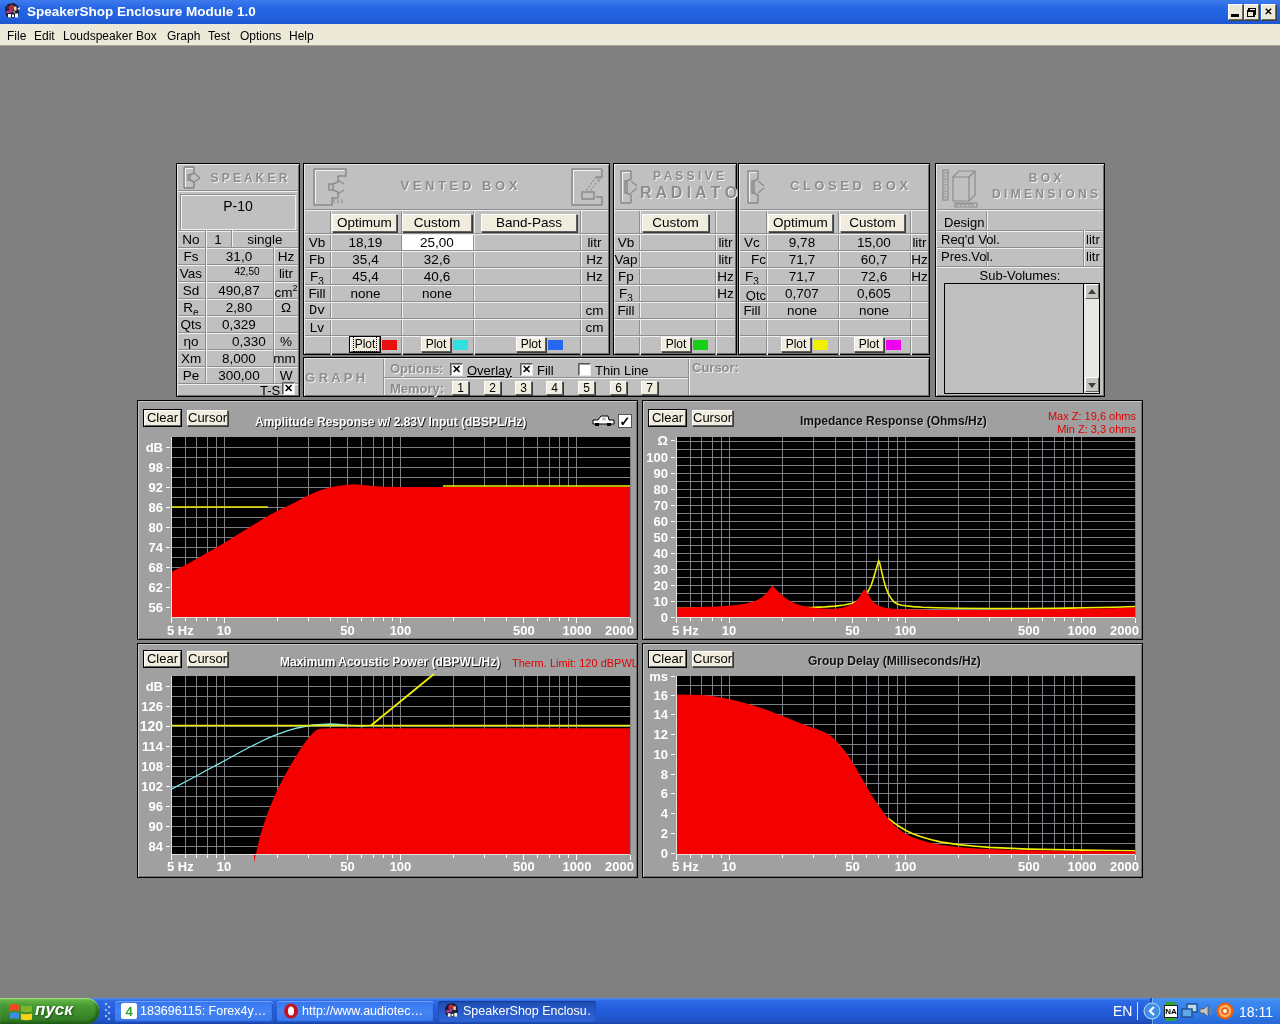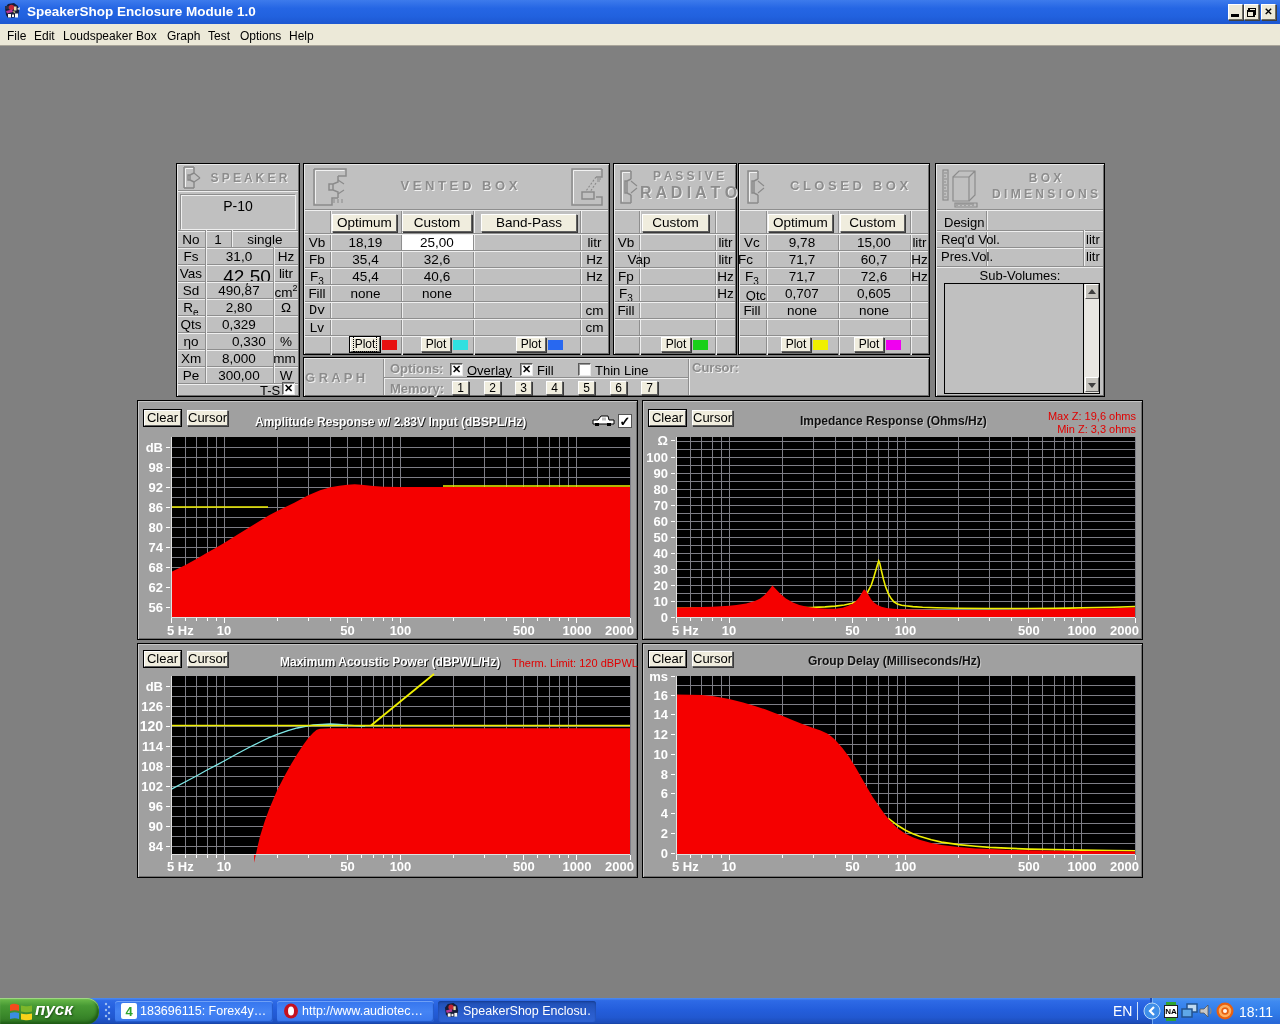--- a/index.html
+++ b/index.html
@@ -79,21 +79,21 @@
 <div class="abs hsep" style="left:178px;top:247px;width:120px"></div>
 <div class="abs vsep" style="left:205px;top:247px;height:17px"></div>
 <div class="abs vsep" style="left:273px;top:247px;height:17px"></div>
 <div class="abs " style="left:177px;top:249px;width:28px;text-align:center;font-size:13.5px;white-space:nowrap;">Fs</div>
 <div class="abs " style="left:205px;top:249px;width:68px;text-align:center;font-size:13.5px;white-space:nowrap;">31,0</div>
 <div class="abs " style="left:273px;top:249px;width:26px;text-align:center;font-size:13.5px;white-space:nowrap;">Hz</div>
 <div class="abs hsep" style="left:178px;top:264px;width:120px"></div>
 <div class="abs vsep" style="left:205px;top:264px;height:17px"></div>
 <div class="abs vsep" style="left:273px;top:264px;height:17px"></div>
 <div class="abs " style="left:177px;top:266px;width:28px;text-align:center;font-size:13.5px;white-space:nowrap;">Vas</div>
-<div class="abs " style="left:205px;top:266px;width:84px;text-align:center;font-size:19px;white-space:nowrap;">42,50</div>
+<div class="abs " style="left:205px;top:266px;width:84px;text-align:center;font-size:10px;white-space:nowrap;">42,50</div>
 <div class="abs " style="left:273px;top:266px;width:26px;text-align:center;font-size:13.5px;white-space:nowrap;">litr</div>
 <div class="abs hsep" style="left:178px;top:281px;width:120px"></div>
 <div class="abs vsep" style="left:205px;top:281px;height:17px"></div>
 <div class="abs vsep" style="left:273px;top:281px;height:17px"></div>
 <div class="abs " style="left:177px;top:283px;width:28px;text-align:center;font-size:13.5px;white-space:nowrap;">Sd</div>
 <div class="abs " style="left:205px;top:283px;width:68px;text-align:center;font-size:13.5px;white-space:nowrap;">490,87</div>
 <div class="abs " style="left:273px;top:283px;width:26px;text-align:center;font-size:13.5px;white-space:nowrap;">cm<sup style="font-size:9px">2</sup></div>
 <div class="abs hsep" style="left:178px;top:298px;width:120px"></div>
 <div class="abs vsep" style="left:205px;top:298px;height:17px"></div>
 <div class="abs vsep" style="left:273px;top:298px;height:17px"></div>
@@ -211,21 +211,21 @@
   </svg>
 <div class="abs etch" style="left:640px;top:169px;width:97px;text-align:center;font-size:12px;white-space:nowrap;">P A S S I V E</div>
 <div class="abs etch" style="left:640px;top:184px;width:97px;text-align:center;font-size:16px;white-space:nowrap;">R A D I A T O R</div>
 <div class="abs vsep" style="left:639px;top:211px;height:144px"></div>
 <div class="abs vsep" style="left:715px;top:211px;height:144px"></div>
 <div class="abs btn" style="left:642px;top:214px;width:67px;height:18px;line-height:16px">Custom</div>
 <div class="abs hsep" style="left:615px;top:233px;width:120px"></div>
 <div class="abs " style="left:613px;top:235px;width:26px;text-align:center;font-size:13.5px;white-space:nowrap;">Vb</div>
 <div class="abs " style="left:715px;top:235px;width:21px;text-align:center;font-size:13.5px;white-space:nowrap;">litr</div>
 <div class="abs hsep" style="left:615px;top:250px;width:120px"></div>
-<div class="abs " style="left:613px;top:252px;width:26px;text-align:center;font-size:13.5px;white-space:nowrap;margin-left:13px;">Vap</div>
+<div class="abs " style="left:613px;top:252px;width:26px;text-align:center;font-size:13.5px;white-space:nowrap;">Vap</div>
 <div class="abs " style="left:715px;top:252px;width:21px;text-align:center;font-size:13.5px;white-space:nowrap;">litr</div>
 <div class="abs hsep" style="left:615px;top:267px;width:120px"></div>
 <div class="abs " style="left:613px;top:269px;width:26px;text-align:center;font-size:13.5px;white-space:nowrap;">Fp</div>
 <div class="abs " style="left:715px;top:269px;width:21px;text-align:center;font-size:13.5px;white-space:nowrap;">Hz</div>
 <div class="abs hsep" style="left:615px;top:284px;width:120px"></div>
 <div class="abs " style="left:613px;top:286px;width:26px;text-align:center;font-size:13.5px;white-space:nowrap;">F<sub style="font-size:10px">3</sub></div>
 <div class="abs " style="left:715px;top:286px;width:21px;text-align:center;font-size:13.5px;white-space:nowrap;">Hz</div>
 <div class="abs hsep" style="left:615px;top:301px;width:120px"></div>
 <div class="abs " style="left:613px;top:303px;width:26px;text-align:center;font-size:13.5px;white-space:nowrap;">Fill</div>
 <div class="abs " style="left:715px;top:303px;width:21px;text-align:center;font-size:13.5px;white-space:nowrap;"></div>
@@ -252,21 +252,21 @@
 <div class="abs vsep" style="left:838px;top:211px;height:144px"></div>
 <div class="abs vsep" style="left:910px;top:211px;height:144px"></div>
 <div class="abs btn" style="left:768px;top:214px;width:65px;height:18px;line-height:16px">Optimum</div>
 <div class="abs btn" style="left:840px;top:214px;width:65px;height:18px;line-height:16px">Custom</div>
 <div class="abs hsep" style="left:740px;top:233px;width:188px"></div>
 <div class="abs " style="left:738px;top:235px;width:28px;text-align:center;font-size:13.5px;white-space:nowrap;">Vc</div>
 <div class="abs " style="left:766px;top:235px;width:72px;text-align:center;font-size:13.5px;white-space:nowrap;">9,78</div>
 <div class="abs " style="left:838px;top:235px;width:72px;text-align:center;font-size:13.5px;white-space:nowrap;">15,00</div>
 <div class="abs " style="left:910px;top:235px;width:19px;text-align:center;font-size:13.5px;white-space:nowrap;">litr</div>
 <div class="abs hsep" style="left:740px;top:250px;width:188px"></div>
-<div class="abs " style="left:738px;top:252px;width:28px;text-align:left;font-size:13.5px;white-space:nowrap;">Fc</div>
+<div class="abs " style="left:738px;top:252px;width:28px;text-align:right;font-size:13.5px;white-space:nowrap;">Fc</div>
 <div class="abs " style="left:766px;top:252px;width:72px;text-align:center;font-size:13.5px;white-space:nowrap;">71,7</div>
 <div class="abs " style="left:838px;top:252px;width:72px;text-align:center;font-size:13.5px;white-space:nowrap;">60,7</div>
 <div class="abs " style="left:910px;top:252px;width:19px;text-align:center;font-size:13.5px;white-space:nowrap;">Hz</div>
 <div class="abs hsep" style="left:740px;top:267px;width:188px"></div>
 <div class="abs " style="left:738px;top:269px;width:28px;text-align:center;font-size:13.5px;white-space:nowrap;">F<sub style="font-size:10px">3</sub></div>
 <div class="abs " style="left:766px;top:269px;width:72px;text-align:center;font-size:13.5px;white-space:nowrap;">71,7</div>
 <div class="abs " style="left:838px;top:269px;width:72px;text-align:center;font-size:13.5px;white-space:nowrap;">72,6</div>
 <div class="abs " style="left:910px;top:269px;width:19px;text-align:center;font-size:13.5px;white-space:nowrap;">Hz</div>
 <div class="abs hsep" style="left:740px;top:284px;width:188px"></div>
 <div class="abs " style="left:738px;top:288px;width:28px;text-align:right;font-size:13px;white-space:nowrap;">Qtc</div>

